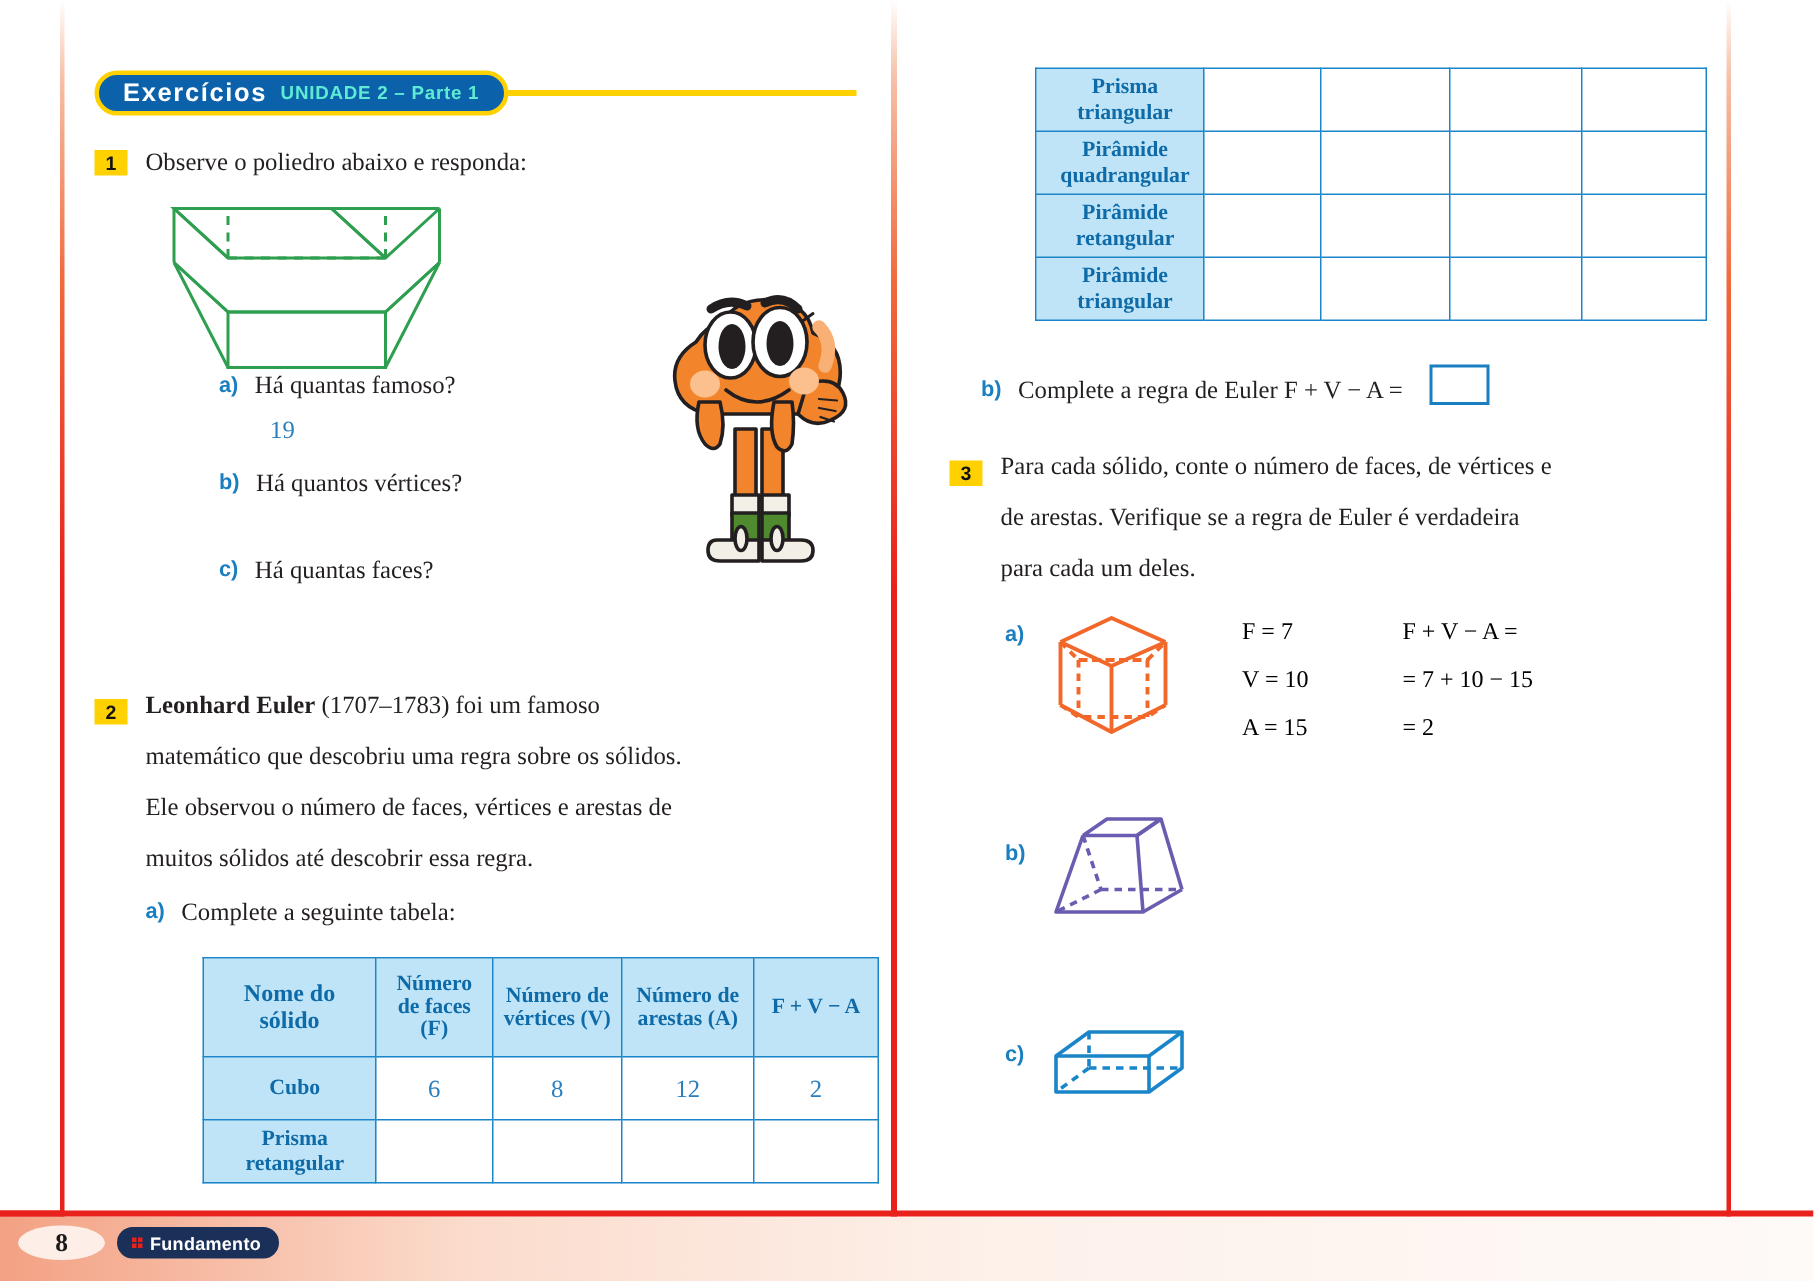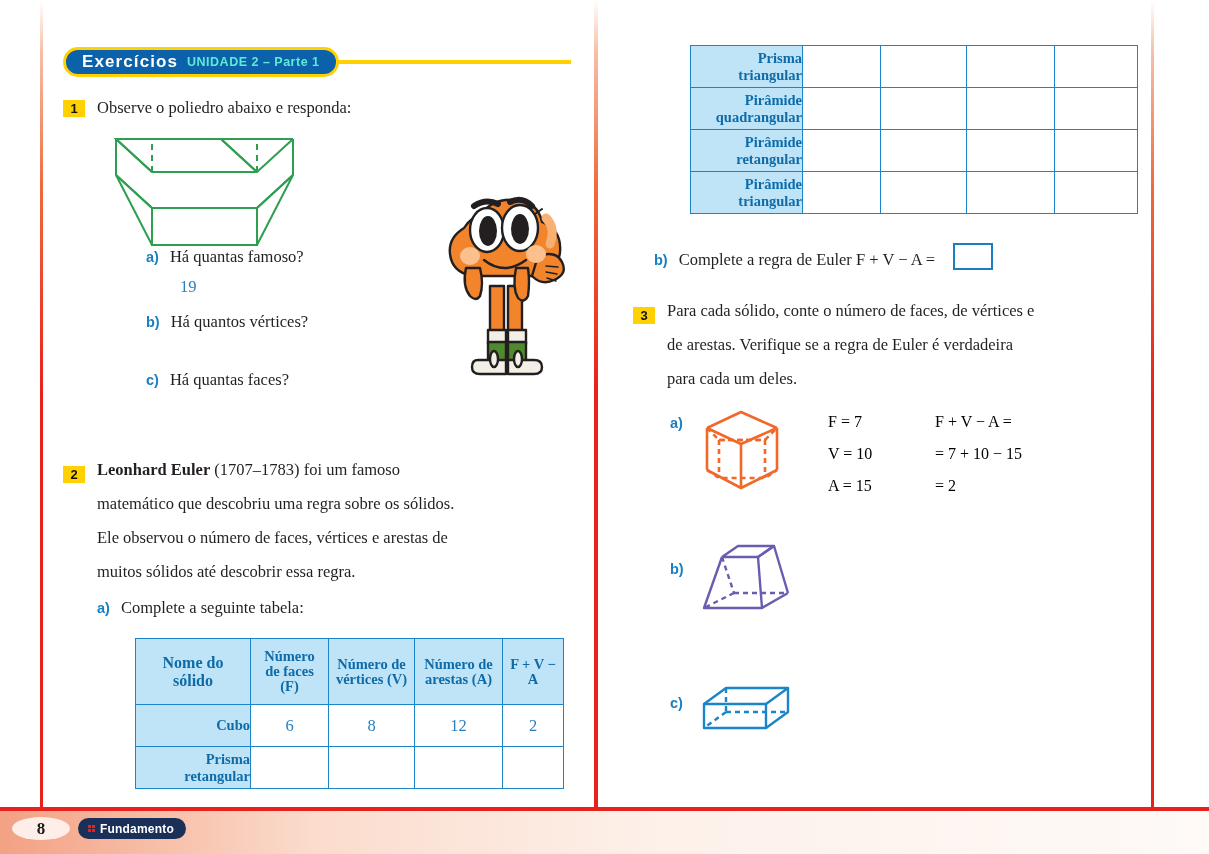--- a/index.html
+++ b/index.html
@@ -104,21 +104,21 @@
     font-family:"Liberation Serif", serif; font-size:15.5px;
     color:#1a6fa8; text-align:center; vertical-align: middle;
   }
   table.euler td.head {
     background:#bfe4f7; font-weight:700; color:#0e6ba8;
     font-size:14.5px; line-height:15px; padding: 3px 2px; height: 66px;
   }
   table.euler td.head-name { font-size:16px; line-height:18px; }
   table.euler td.rowname {
     background:#bfe4f7; font-weight:700; color:#0e6ba8;
-    text-align:right; padding-left:7px; font-size:14.5px; line-height:17px;
+    text-align:center; padding-left:7px; font-size:14.5px; line-height:17px;
   }
   table.euler td.val { background:#fff; font-size:16.5px; color:#2a7fbf; }
   table.euler td.blank { background:#fff; }
 
   
   .fig { position:absolute; }
   .eq-col { font-family:"Liberation Serif", serif; font-size:16px; color:#000000; line-height:32px; }
 
   .char { position:absolute; }
 </style>
@@ -271,21 +271,21 @@
         </td>
         <td class="head" style="width:78px;">
           <span>Número</span><br><span>de faces</span><br><span>(F)</span>
         </td>
         <td class="head" style="width:86px;">
           <span>Número de</span><br><span>vértices (V)</span>
         </td>
         <td class="head" style="width:88px;">
           <span>Número de</span><br><span>arestas (A)</span>
         </td>
-        <td class="head" style="width:61px;">
+        <td class="head" style="width:83px;">
           <span>F + V − A</span>
         </td>
       </tr>
       <tr>
         <td class="rowname">Cubo</td>
         <td class="val">6</td>
         <td class="val">8</td>
         <td class="val">12</td>
         <td class="val">2</td>
       </tr>

